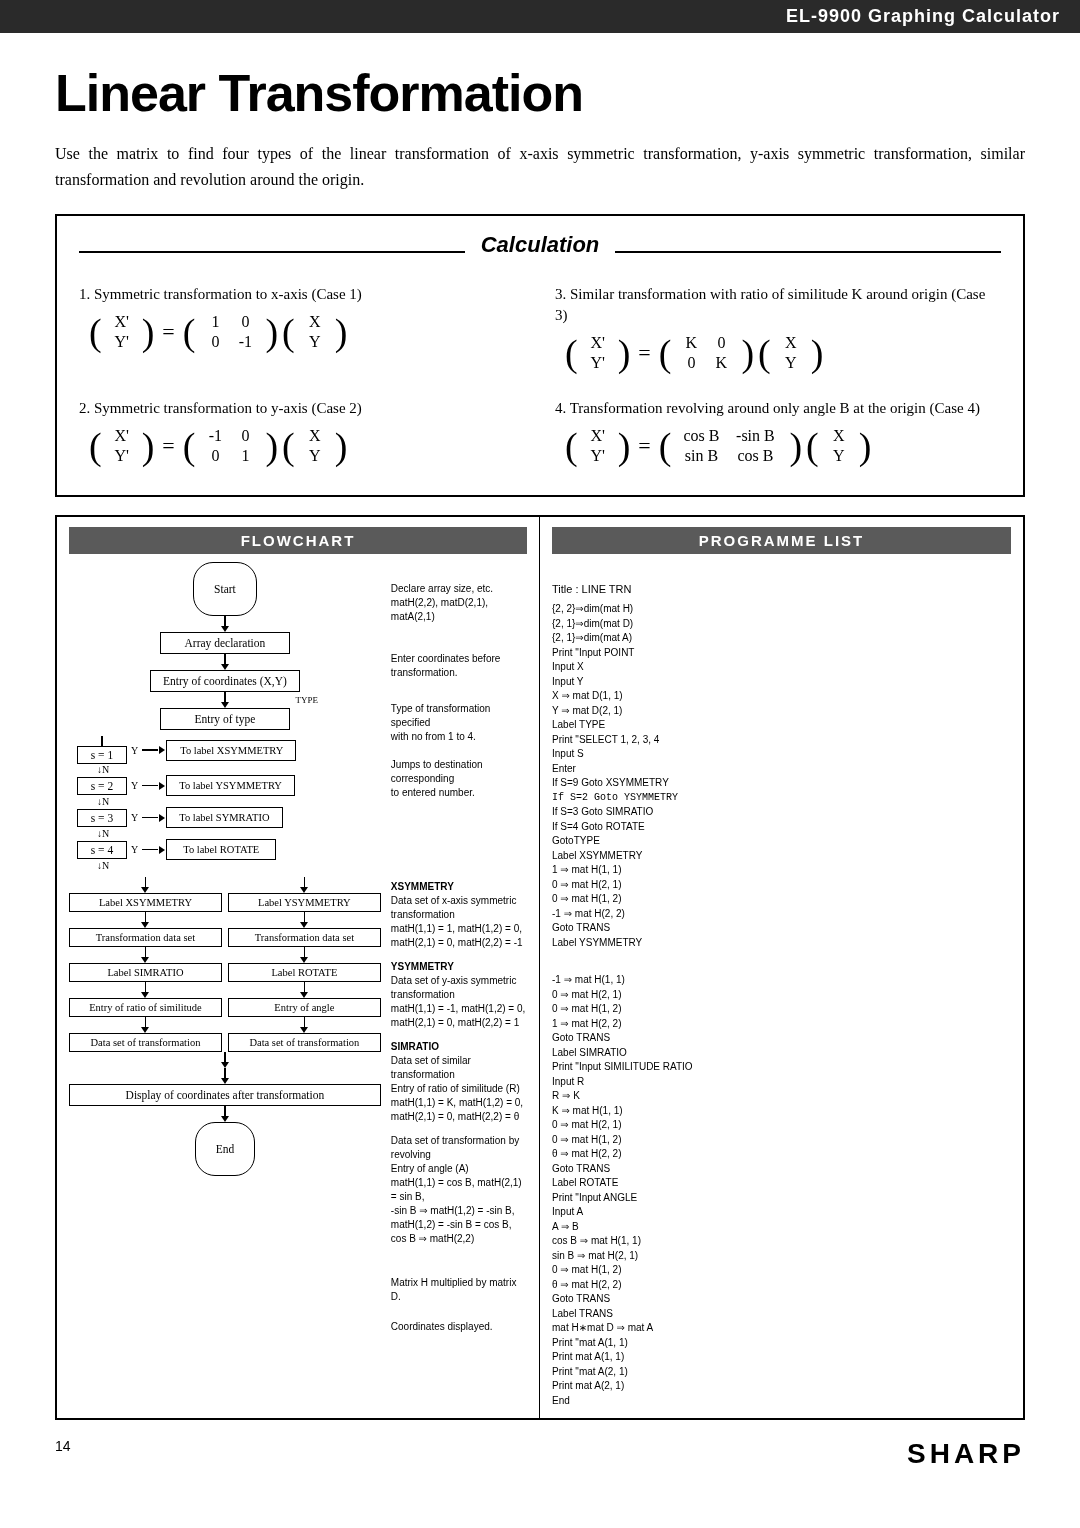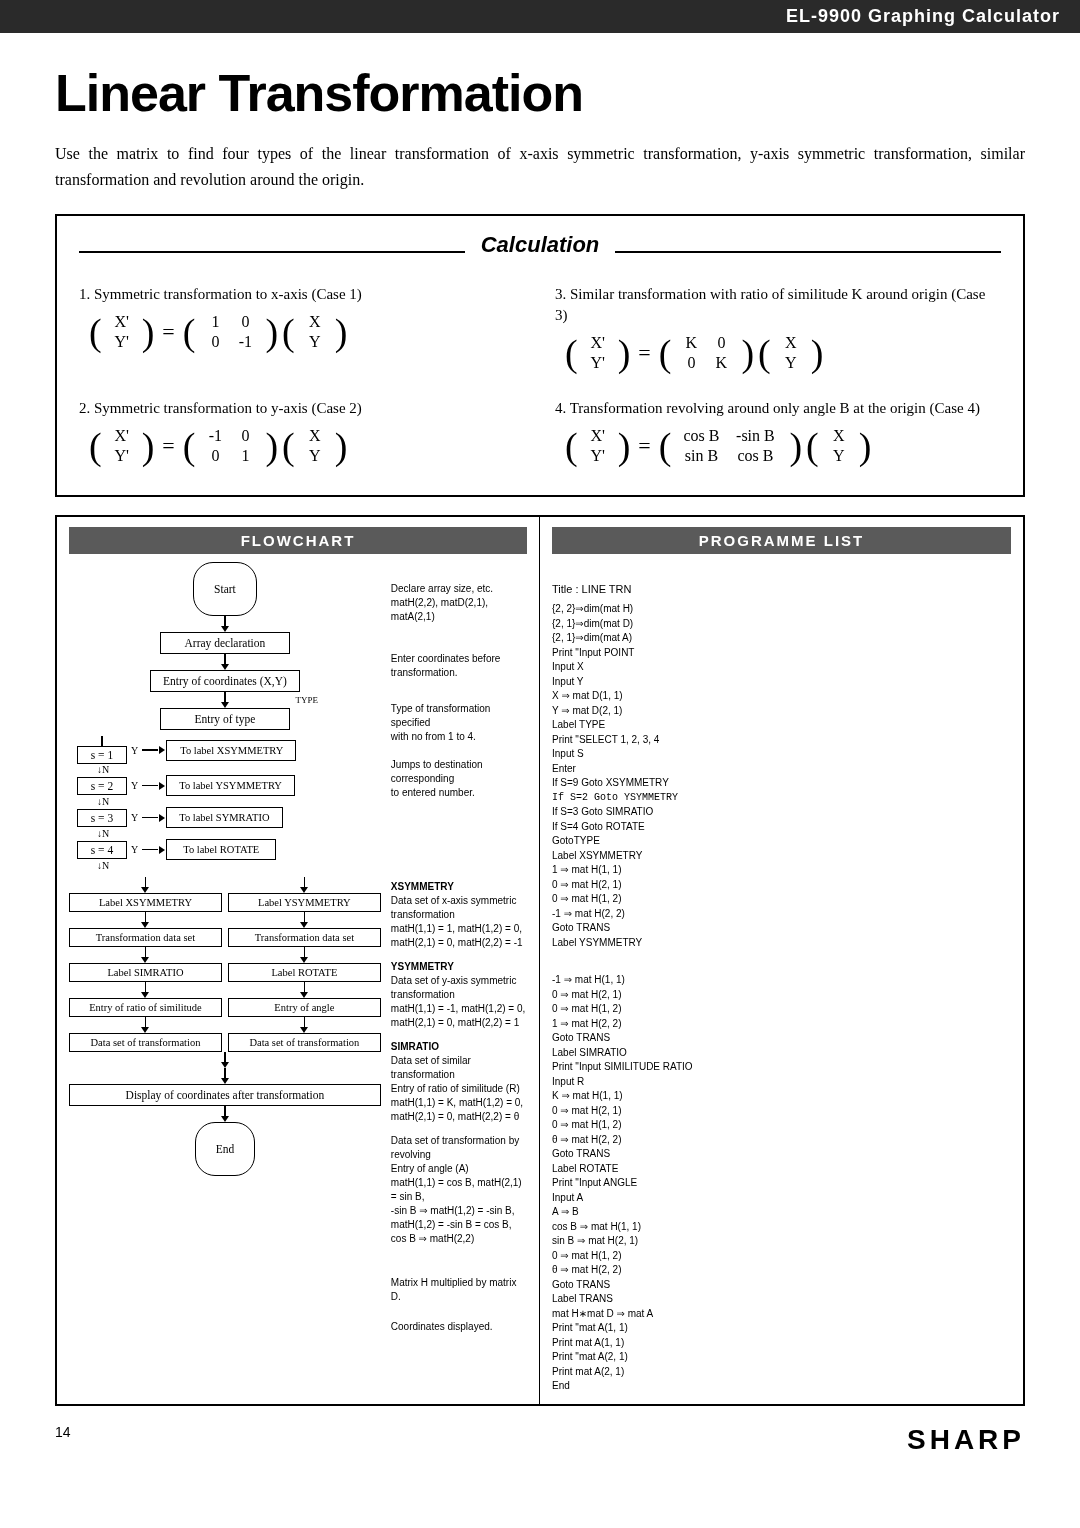--- a/index.html
+++ b/index.html
@@ -626,20 +626,21 @@
             <p style="font-size: 10px; font-family: Arial, sans-serif; line-height: 1.45;">Goto TRANS</p>
             <p style="font-size: 10px; font-family: Arial, sans-serif; line-height: 1.45;">Label YSYMMETRY</p>
             <p style="font-size: 10px; font-family: Arial, sans-serif; line-height: 1.45; margin-top: 23px;">-1 ⇒ mat H(1, 1)</p>
             <p style="font-size: 10px; font-family: Arial, sans-serif; line-height: 1.45;">0 ⇒ mat H(2, 1)</p>
             <p style="font-size: 10px; font-family: Arial, sans-serif; line-height: 1.45;">0 ⇒ mat H(1, 2)</p>
             <p style="font-size: 10px; font-family: Arial, sans-serif; line-height: 1.45;">1 ⇒ mat H(2, 2)</p>
             <p style="font-size: 10px; font-family: Arial, sans-serif; line-height: 1.45;">Goto TRANS</p>
             <p style="font-size: 10px; font-family: Arial, sans-serif; line-height: 1.45;">Label SIMRATIO</p>
             <p style="font-size: 10px; font-family: Arial, sans-serif; line-height: 1.45;">Print "Input SIMILITUDE RATIO</p>
             <p style="font-size: 10px; font-family: Arial, sans-serif; line-height: 1.45;">Input R</p>
+            <p style="font-size: 10px; font-family: Arial, sans-serif; line-height: 1.45;">R ⇒ K</p>
             <p style="font-size: 10px; font-family: Arial, sans-serif; line-height: 1.45;">K ⇒ mat H(1, 1)</p>
             <p style="font-size: 10px; font-family: Arial, sans-serif; line-height: 1.45;">0 ⇒ mat H(2, 1)</p>
             <p style="font-size: 10px; font-family: Arial, sans-serif; line-height: 1.45;">0 ⇒ mat H(1, 2)</p>
             <p style="font-size: 10px; font-family: Arial, sans-serif; line-height: 1.45;">θ ⇒ mat H(2, 2)</p>
             <p style="font-size: 10px; font-family: Arial, sans-serif; line-height: 1.45;">Goto TRANS</p>
             <p style="font-size: 10px; font-family: Arial, sans-serif; line-height: 1.45;">Label ROTATE</p>
             <p style="font-size: 10px; font-family: Arial, sans-serif; line-height: 1.45;">Print "Input ANGLE</p>
             <p style="font-size: 10px; font-family: Arial, sans-serif; line-height: 1.45;">Input A</p>
             <p style="font-size: 10px; font-family: Arial, sans-serif; line-height: 1.45;">A ⇒ B</p>
             <p style="font-size: 10px; font-family: Arial, sans-serif; line-height: 1.45;">cos B ⇒ mat H(1, 1)</p>

